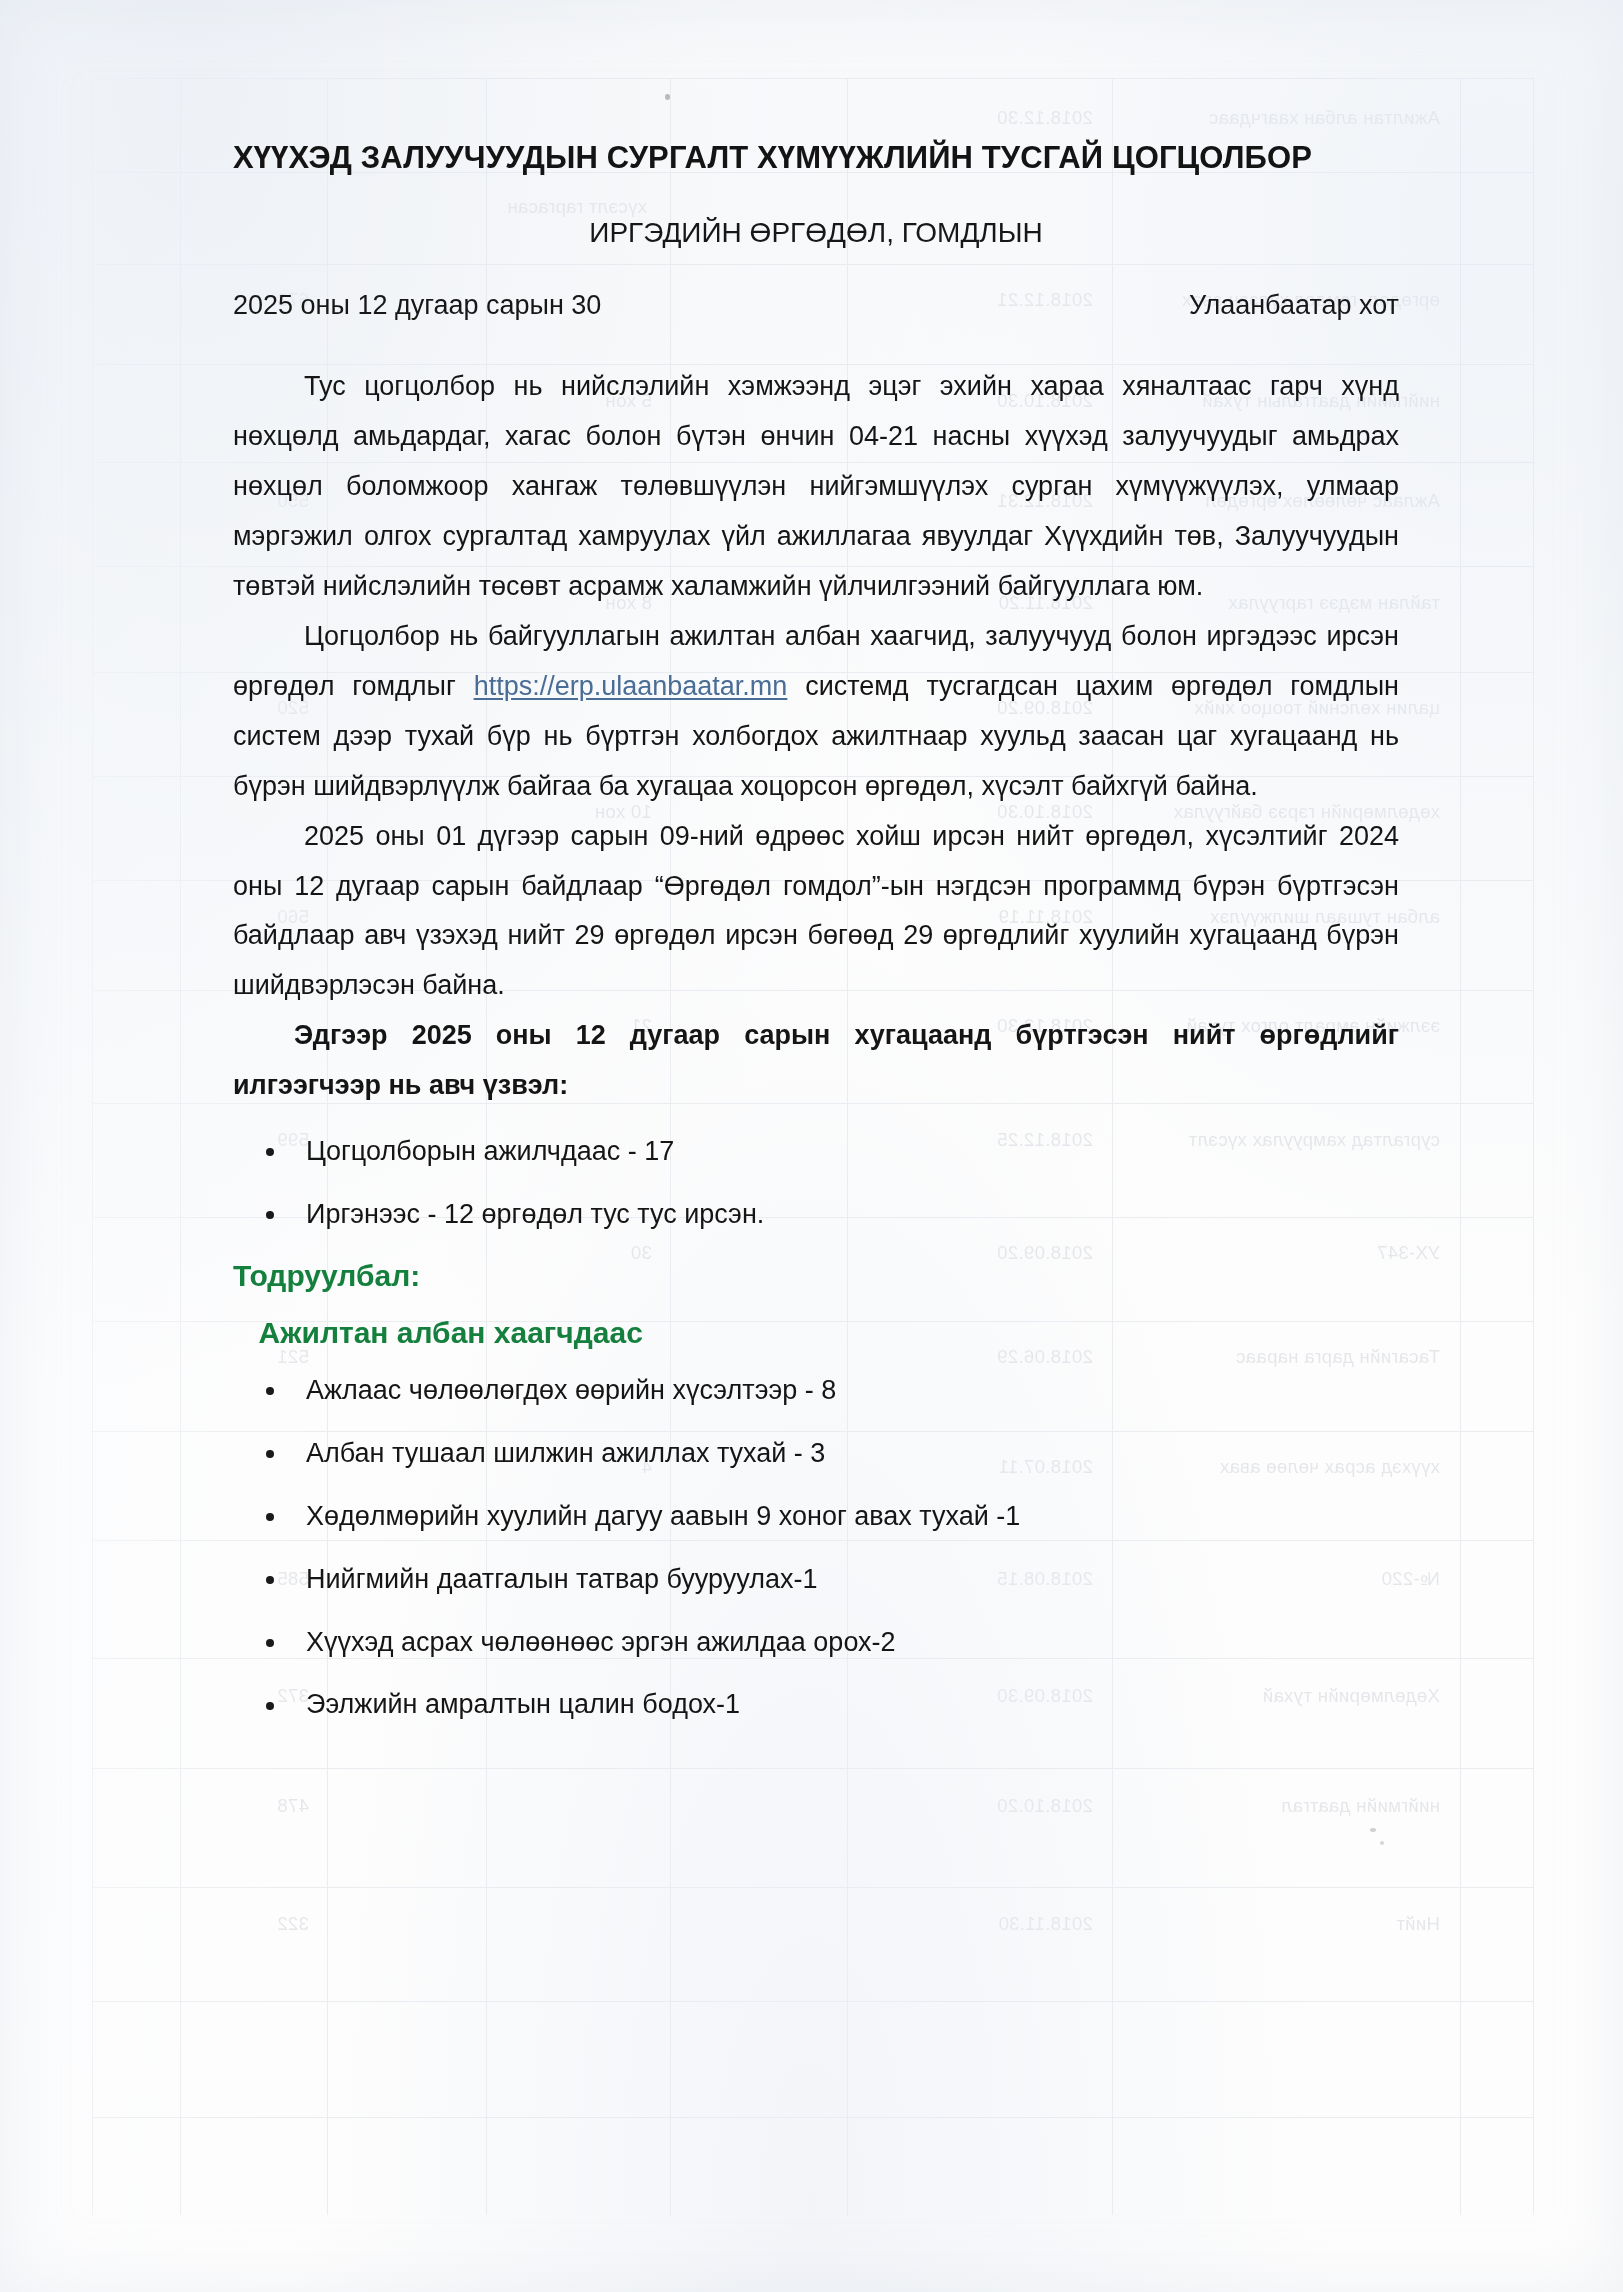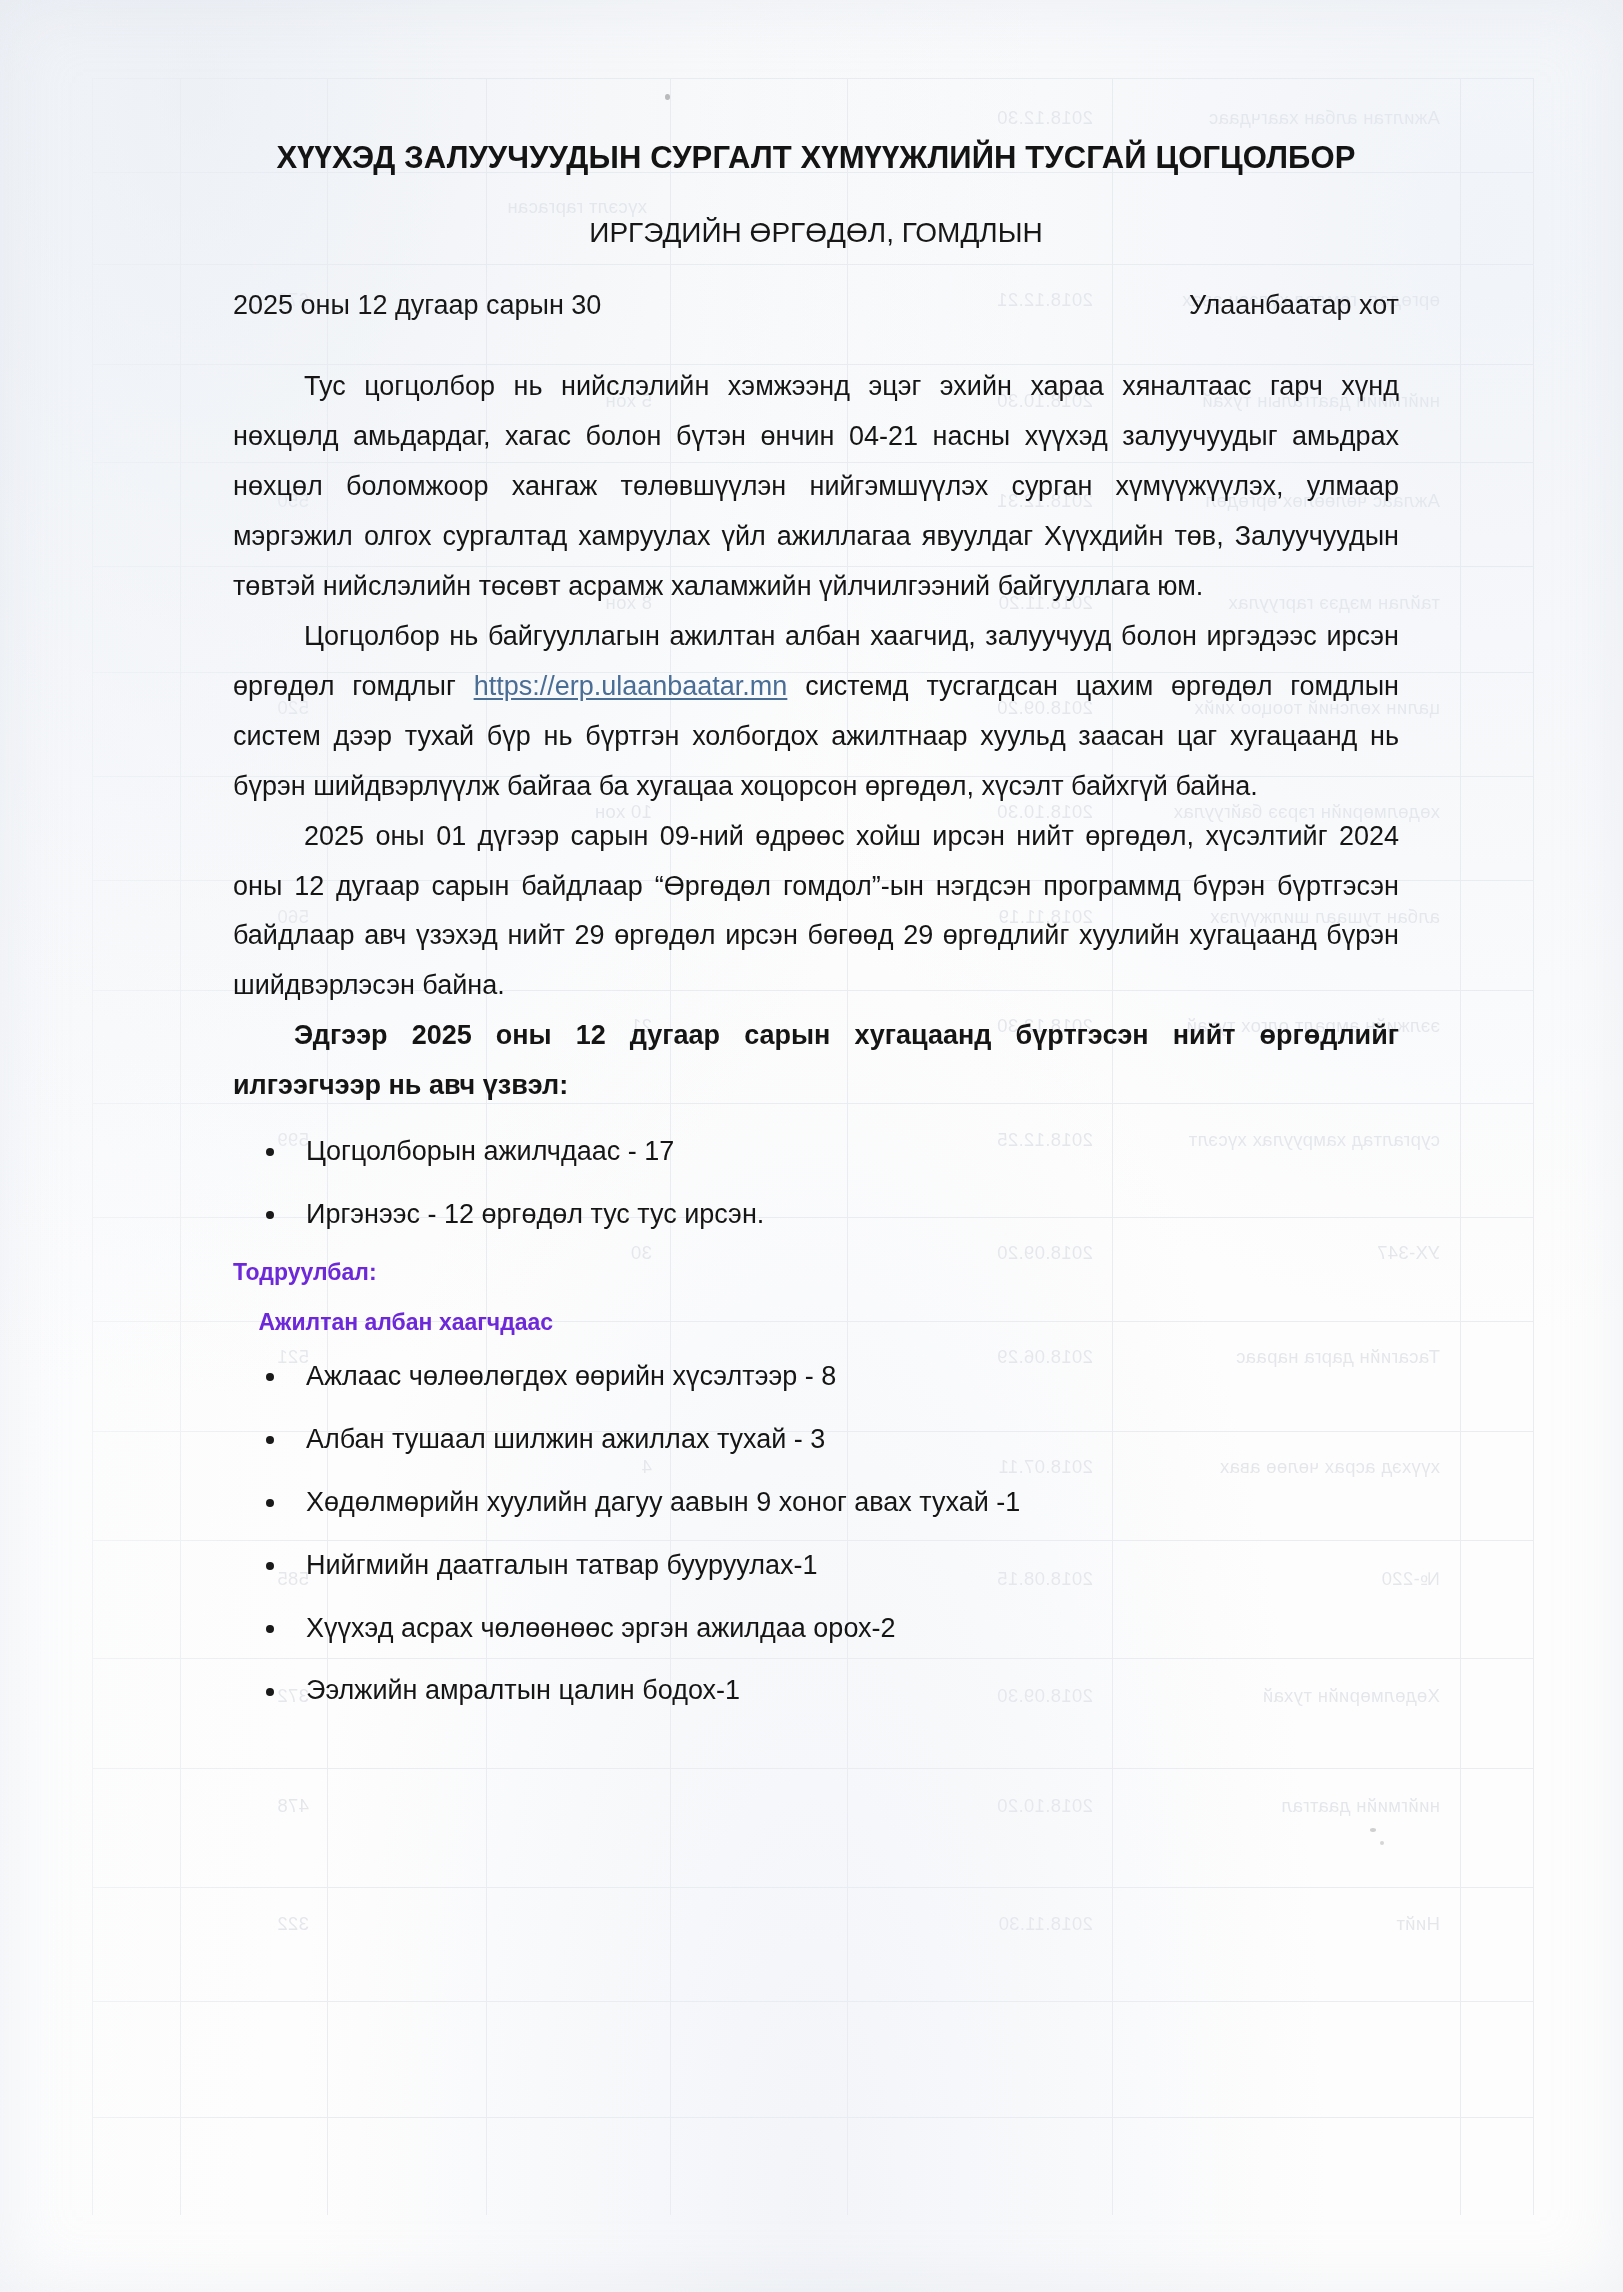--- a/index.html
+++ b/index.html
@@ -89,21 +89,21 @@
     position: absolute;
     z-index: 3;
     left: 233px;
     top: 0;
     width: 1166px;
   }
 
   .doc-title {
     margin: 0;
     padding-top: 139px;
-    text-align: center;
+    text-align: left;
     font-size: 31px;
     font-weight: bold;
     letter-spacing: 0.1px;
     line-height: 1.25;
     color: #141414;
   }
 
   .doc-subtitle {
     margin: 0;
     padding-top: 37px;
@@ -172,23 +172,23 @@
     left: 33px;
     top: 15.7px;
     width: 7.8px;
     height: 7.8px;
     border-radius: 50%;
     background: #1a1a1a;
   }
 
   p.section-label {
     margin: 3.9px 0 0 0;
-    font-size: 23px;
+    font-size: 30px;
     font-weight: bold;
-    color: #6d28d9;
+    color: #15803d;
   }
   p.section-label.indent { padding-left: 25.5px; margin-top: 23.5px; }
   p.section-label.tight { margin-top: 2px; }
 </style>
 </head>
 <body>
 
 <div class="page">
 
   <div class="bleed-layer">

